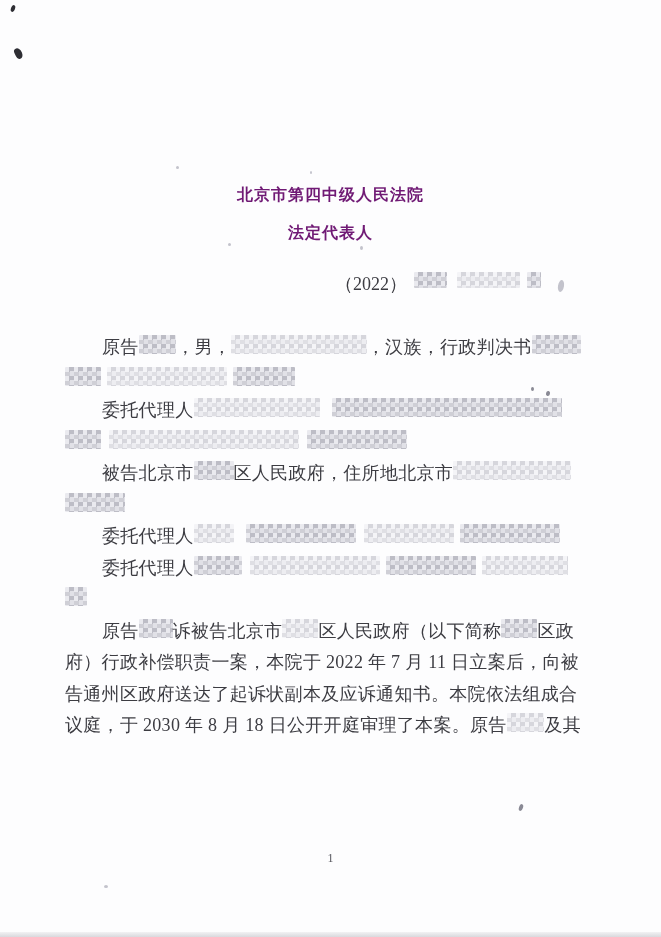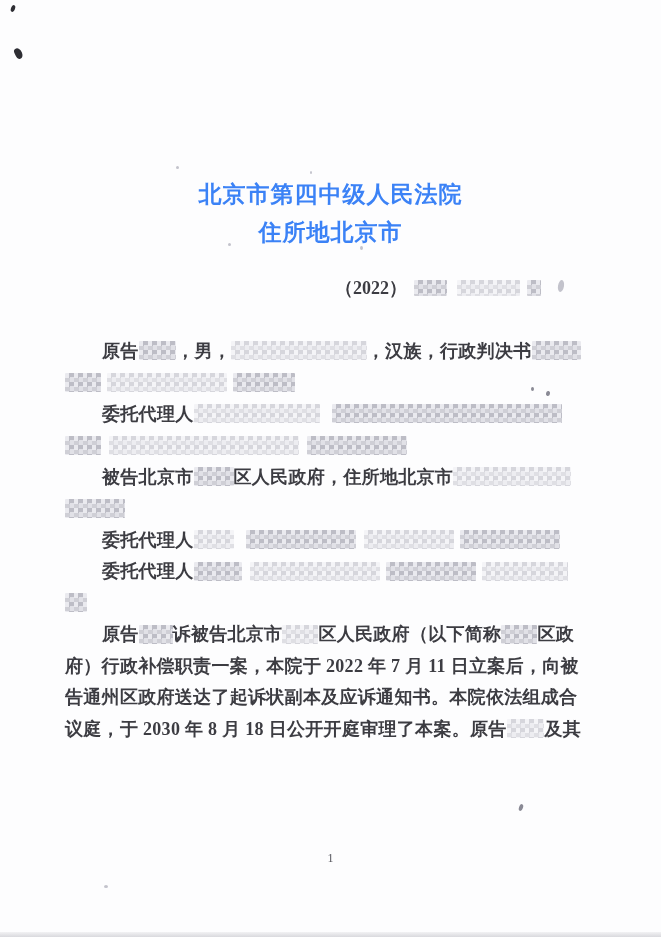--- a/index.html
+++ b/index.html
@@ -10,32 +10,31 @@
     overflow:hidden;
     font-family:"Liberation Serif","DejaVu Serif",serif;
     color:#3c3c42;
   }
   
   .title-block{
     position:absolute;top:176px;left:0;width:661px;
     text-align:center;
   }
   .doc-title{
-    font-size:23px;line-height:38px;font-weight:700;
-    letter-spacing:1px;color:#3b82f6;
+    font-size:16px;line-height:38px;font-weight:700;
+    letter-spacing:1px;color:#701a75;
   }
   
   .doc-lines{
     position:absolute;top:272px;left:65px;width:516px;
     font-size:18px;letter-spacing:0.3px;
   }
   .line{
-    height:31.5px;display:flex;align-items:center;
+    height:31.5px;display:flex;align-items:flex-start;
     white-space:nowrap;
-    font-weight:bold;
   }
   .line.indent{padding-left:37px;}
   .line.case-number{padding-left:270px;letter-spacing:0;}
   .line.blank{}
   .line .t{white-space:pre;}
   .sp{display:inline-block;height:1px;}
   
   .redact{
     display:inline-block;height:19px;vertical-align:middle;
     background-size:9px 9px;border-radius:1px;
@@ -63,21 +62,21 @@
     background:linear-gradient(#f2f2f4,#d9d9dd);
   }
 </style>
 </head>
 <body>
 
 <div class="page">
 
   <div class="title-block">
     <div class="doc-title">北京市第四中级人民法院</div>
-    <div class="doc-title">住所地北京市</div>
+    <div class="doc-title">法定代表人</div>
   </div>
 
   <div class="doc-lines">
       <div class="line case-number">
         <span class="t">（2022）</span>
         <span class="sp" style="width: 7px;"></span>
         <span class="redact s2" style="width: 33px;"></span>
         <span class="sp" style="width: 10px;"></span>
         <span class="redact s1" style="width: 63px;"></span>
         <span class="sp" style="width: 7px;"></span>

